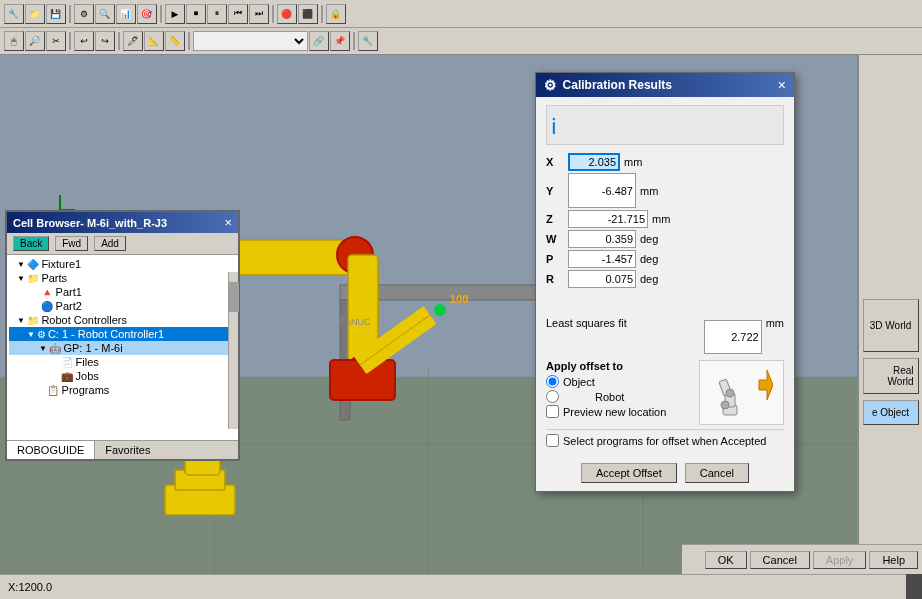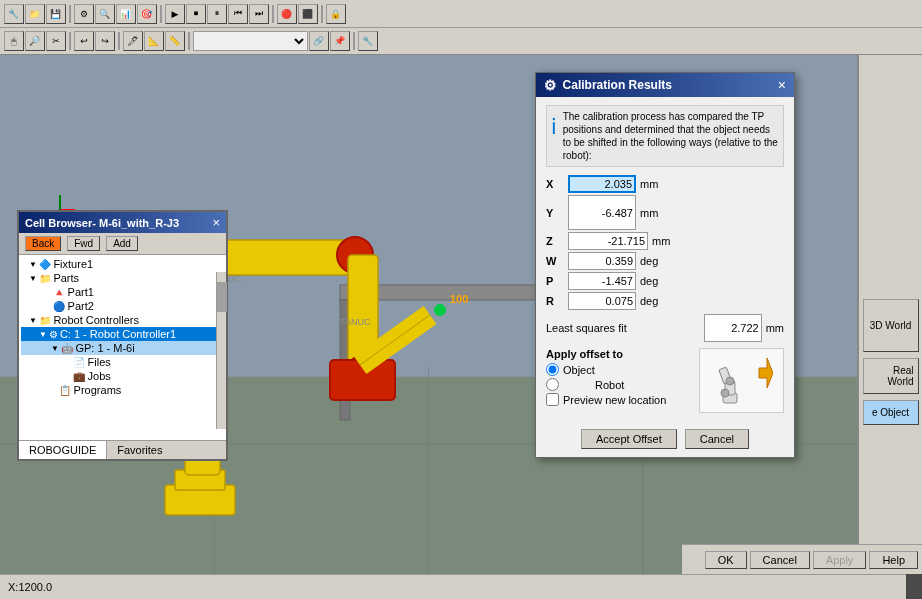--- a/index.html
+++ b/index.html
@@ -104,27 +104,27 @@
     <circle cx="440" cy="255" r="6" fill="#00cc44"></circle>
 
     <text x="450" y="248" fill="orange" font-size="11" font-family="Arial" font-weight="bold">100</text>
 
     <line x1="60" y1="155" x2="75" y2="155" stroke="red" stroke-width="2"></line>
     <line x1="60" y1="155" x2="60" y2="140" stroke="green" stroke-width="2"></line>
     <line x1="60" y1="155" x2="50" y2="163" stroke="blue" stroke-width="2"></line>
   </svg>
 </div>
 
-<div class="cell-browser" style="position:absolute;top:210px;left:17px;width:211px;z-index:20;">
+<div class="cell-browser" style="position:absolute;top:210px;left:5px;width:235px;z-index:20;">
   <div style="background:linear-gradient(to right, #0a246a, #4a6fb5);color:white;padding:3px 6px;font-size:11px;font-weight:bold;display:flex;justify-content:space-between;align-items:center;">
     <span>Cell Browser- M-6i_with_R-J3</span>
     <button style="color:white;background:none;border:none;cursor:pointer;font-size:13px;">×</button>
   </div>
   <div style="background:#d4d0c8;padding:3px 6px;display:flex;gap:6px;align-items:center;border-bottom:1px solid #999;">
-    <button style="background:#f97316;border:1px outset #999;padding:1px 6px;font-size:10px;cursor:pointer;">Back</button>
+    <button style="background:#14b8a6;border:1px outset #999;padding:1px 6px;font-size:10px;cursor:pointer;">Back</button>
     <button style="background:#d4d0c8;border:1px outset #999;padding:1px 6px;font-size:10px;cursor:pointer;">Fwd</button>
     <button style="background:#d4d0c8;border:1px outset #999;padding:1px 6px;font-size:10px;cursor:pointer;">Add</button>
   </div>
   <div style="background:white;height:185px;overflow:hidden;padding:2px;font-size:11px;font-family:Arial;">
 
     <div style="display:flex;align-items:center;gap:2px;padding:1px 0;padding-left:8px;">
       <span style="font-size:8px;">▼</span>
       <span style="font-size:10px;">🔷</span>
       <span>Fixture1</span>
     </div>
@@ -227,28 +227,27 @@
     <div style="display:flex;align-items:center;gap:6px;">
       <span style="font-size:14px;">⚙</span>
       <span>Calibration Results</span>
     </div>
     <button style="color:white;background:none;border:none;cursor:pointer;font-size:14px;">×</button>
   </div>
   <div style="padding:8px 10px;">
 
     <div style="display:flex;gap:6px;margin-bottom:8px;background:#e8e8e8;padding:4px;border:1px solid #ccc;">
       <span style="font-size:22px;color:#0078d7;">ℹ</span>
-      <span style="font-size:10px;line-height:1.3;">The calibration process has compared the TP positions and determined that the object needs to be shifted in the following ways (relative to the robot):</span>
     </div>
 
     <div style="display:flex;flex-direction:column;gap:2px;margin-bottom:4px;">
 
       <div style="display:flex;align-items:center;gap:4px;">
         <span style="width:18px;font-size:11px;font-weight:bold;">X</span>
-        <input type="text" value="2.035" style="width: 68px; height: 18px; border: 2px solid rgb(0, 120, 215); background: rgb(200, 232, 255); font-size: 11px; padding: 0px 2px; text-align: right;">
+        <input type="text" value="2.035" style="width: 52px; height: 18px; border: 2px solid rgb(0, 120, 215); background: rgb(200, 232, 255); font-size: 11px; padding: 0px 2px; text-align: right;">
         <span style="font-size:11px;">mm</span>
       </div>
 
       <div style="display:flex;align-items:center;gap:4px;">
         <span style="width:18px;font-size:11px;font-weight:bold;">Y</span>
         <input type="text" value="-6.487" style="width: 68px; height: 35px; border: 1px solid rgb(153, 153, 153); background: white; font-size: 11px; padding: 0px 2px; text-align: right;">
         <span style="font-size:11px;">mm</span>
       </div>
 
       <div style="display:flex;align-items:center;gap:4px;">
@@ -271,21 +270,21 @@
 
       <div style="display:flex;align-items:center;gap:4px;">
         <span style="width:18px;font-size:11px;font-weight:bold;">R</span>
         <input type="text" value="0.075" style="width: 68px; height: 18px; border: 1px solid rgb(153, 153, 153); background: white; font-size: 11px; padding: 8px 2px; text-align: right;">
         <span style="font-size:11px;">deg</span>
       </div>
     </div>
 
     <div style="display:flex;align-items:center;margin:4px 0 6px 0;gap:4px;">
       <span style="font-size:11px;flex:1;">Least squares fit</span>
-      <input type="text" value="2.722" style="width: 58px; height: 28px; border: 1px solid rgb(153, 153, 153); background: white; font-size: 11px; text-align: right; padding: 0px 2px;">
+      <input type="text" value="2.722" style="width: 58px; height: 34px; border: 1px solid rgb(153, 153, 153); background: white; font-size: 11px; text-align: right; padding: 0px 2px; margin-top: 28px;">
       <span style="font-size:11px;">mm</span>
     </div>
 
     <div style="display:flex;gap:8px;margin-bottom:4px;">
       <div style="flex:1;">
 
         <div style="font-size:11px;font-weight:bold;margin-bottom:3px;">Apply offset to</div>
 
         <div style="display:flex;align-items:center;gap:4px;margin-bottom:2px;">
           <input type="radio" name="applyto" checked="" style="cursor: pointer;">
@@ -312,19 +311,23 @@
           <circle cx="19" cy="28" r="4" fill="#aaa" stroke="#888" stroke-width="1"></circle>
           <circle cx="14" cy="40" r="4" fill="#aaa" stroke="#888" stroke-width="1"></circle>
         </svg>
 
         <svg width="20" height="55">
           <polygon points="6,15 14,15 14,5 20,20 14,35 14,25 6,25" fill="#e8a000" stroke="#c07000" stroke-width="1"></polygon>
         </svg>
       </div>
     </div>
 
+    <div style="display:flex;align-items:center;gap:4px;border-top:1px solid #ccc;padding-top:4px;margin:4px 0;">
+      <input type="checkbox" style="cursor: pointer;">
+      <label style="font-size:11px;">Select programs for offset when Accepted</label>
+    </div>
   </div>
 
   <div style="display:flex;justify-content:center;gap:8px;padding:4px 8px 8px;">
     <button style="padding:3px 14px;font-size:11px;background:#d4d0c8;border:1px outset #999;cursor:pointer;min-width:90px;">Accept Offset</button>
     <button style="padding:3px 14px;font-size:11px;background:#d4d0c8;border:1px outset #999;cursor:pointer;min-width:60px;">Cancel</button>
   </div>
 </div>
 
 </body></html>

